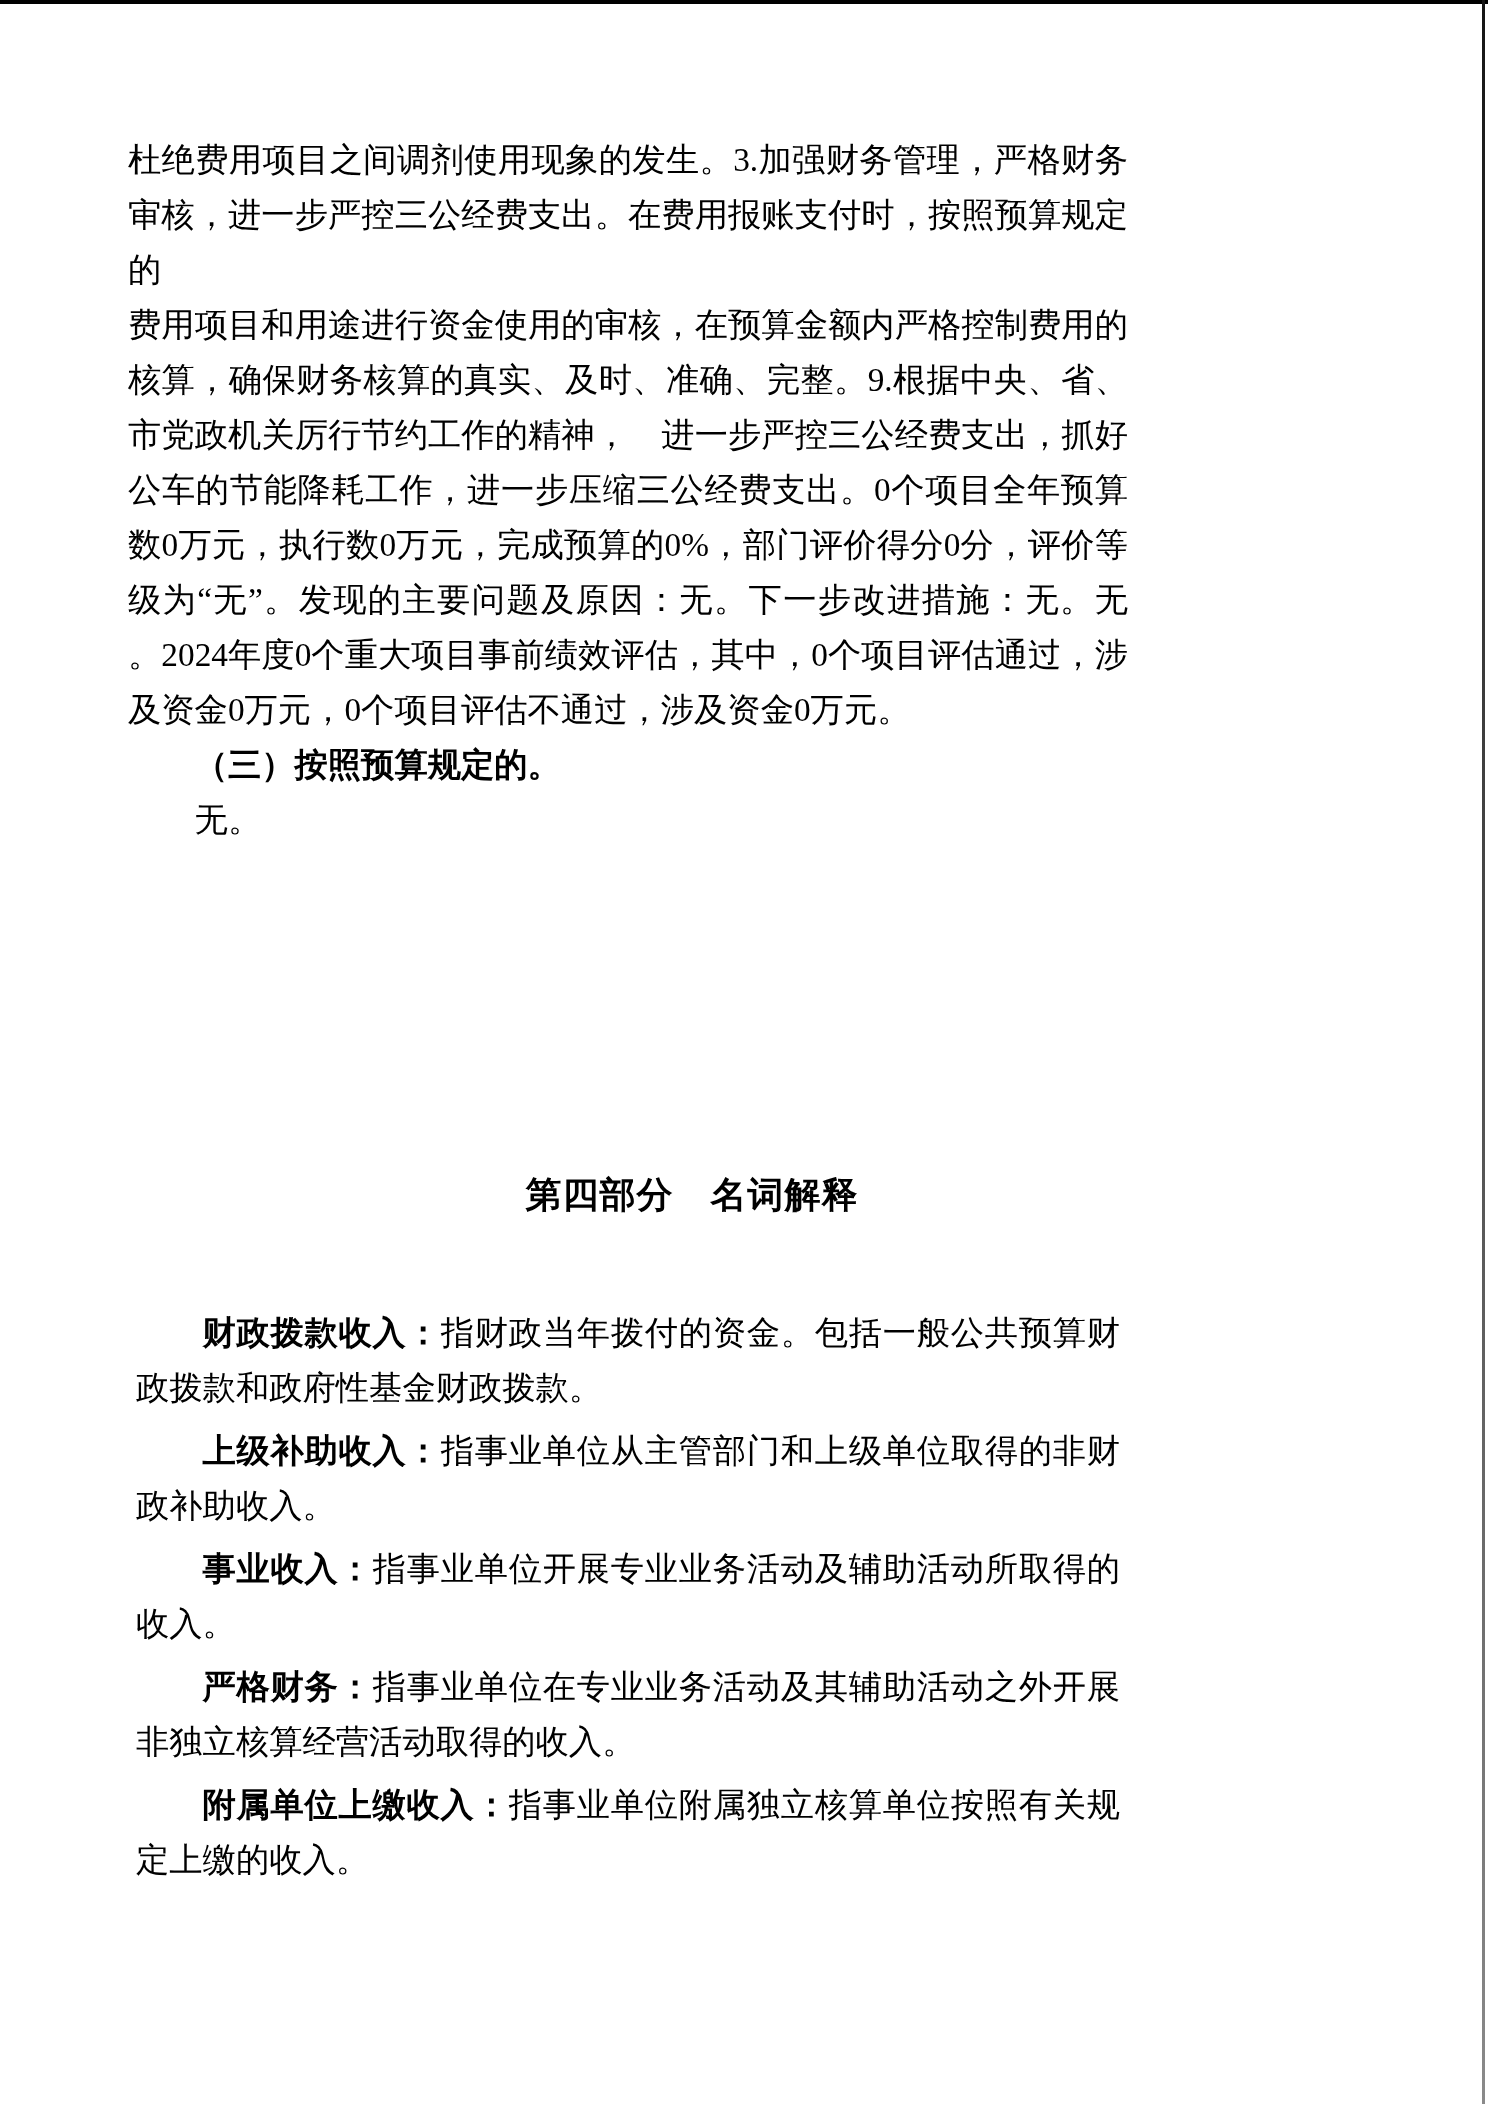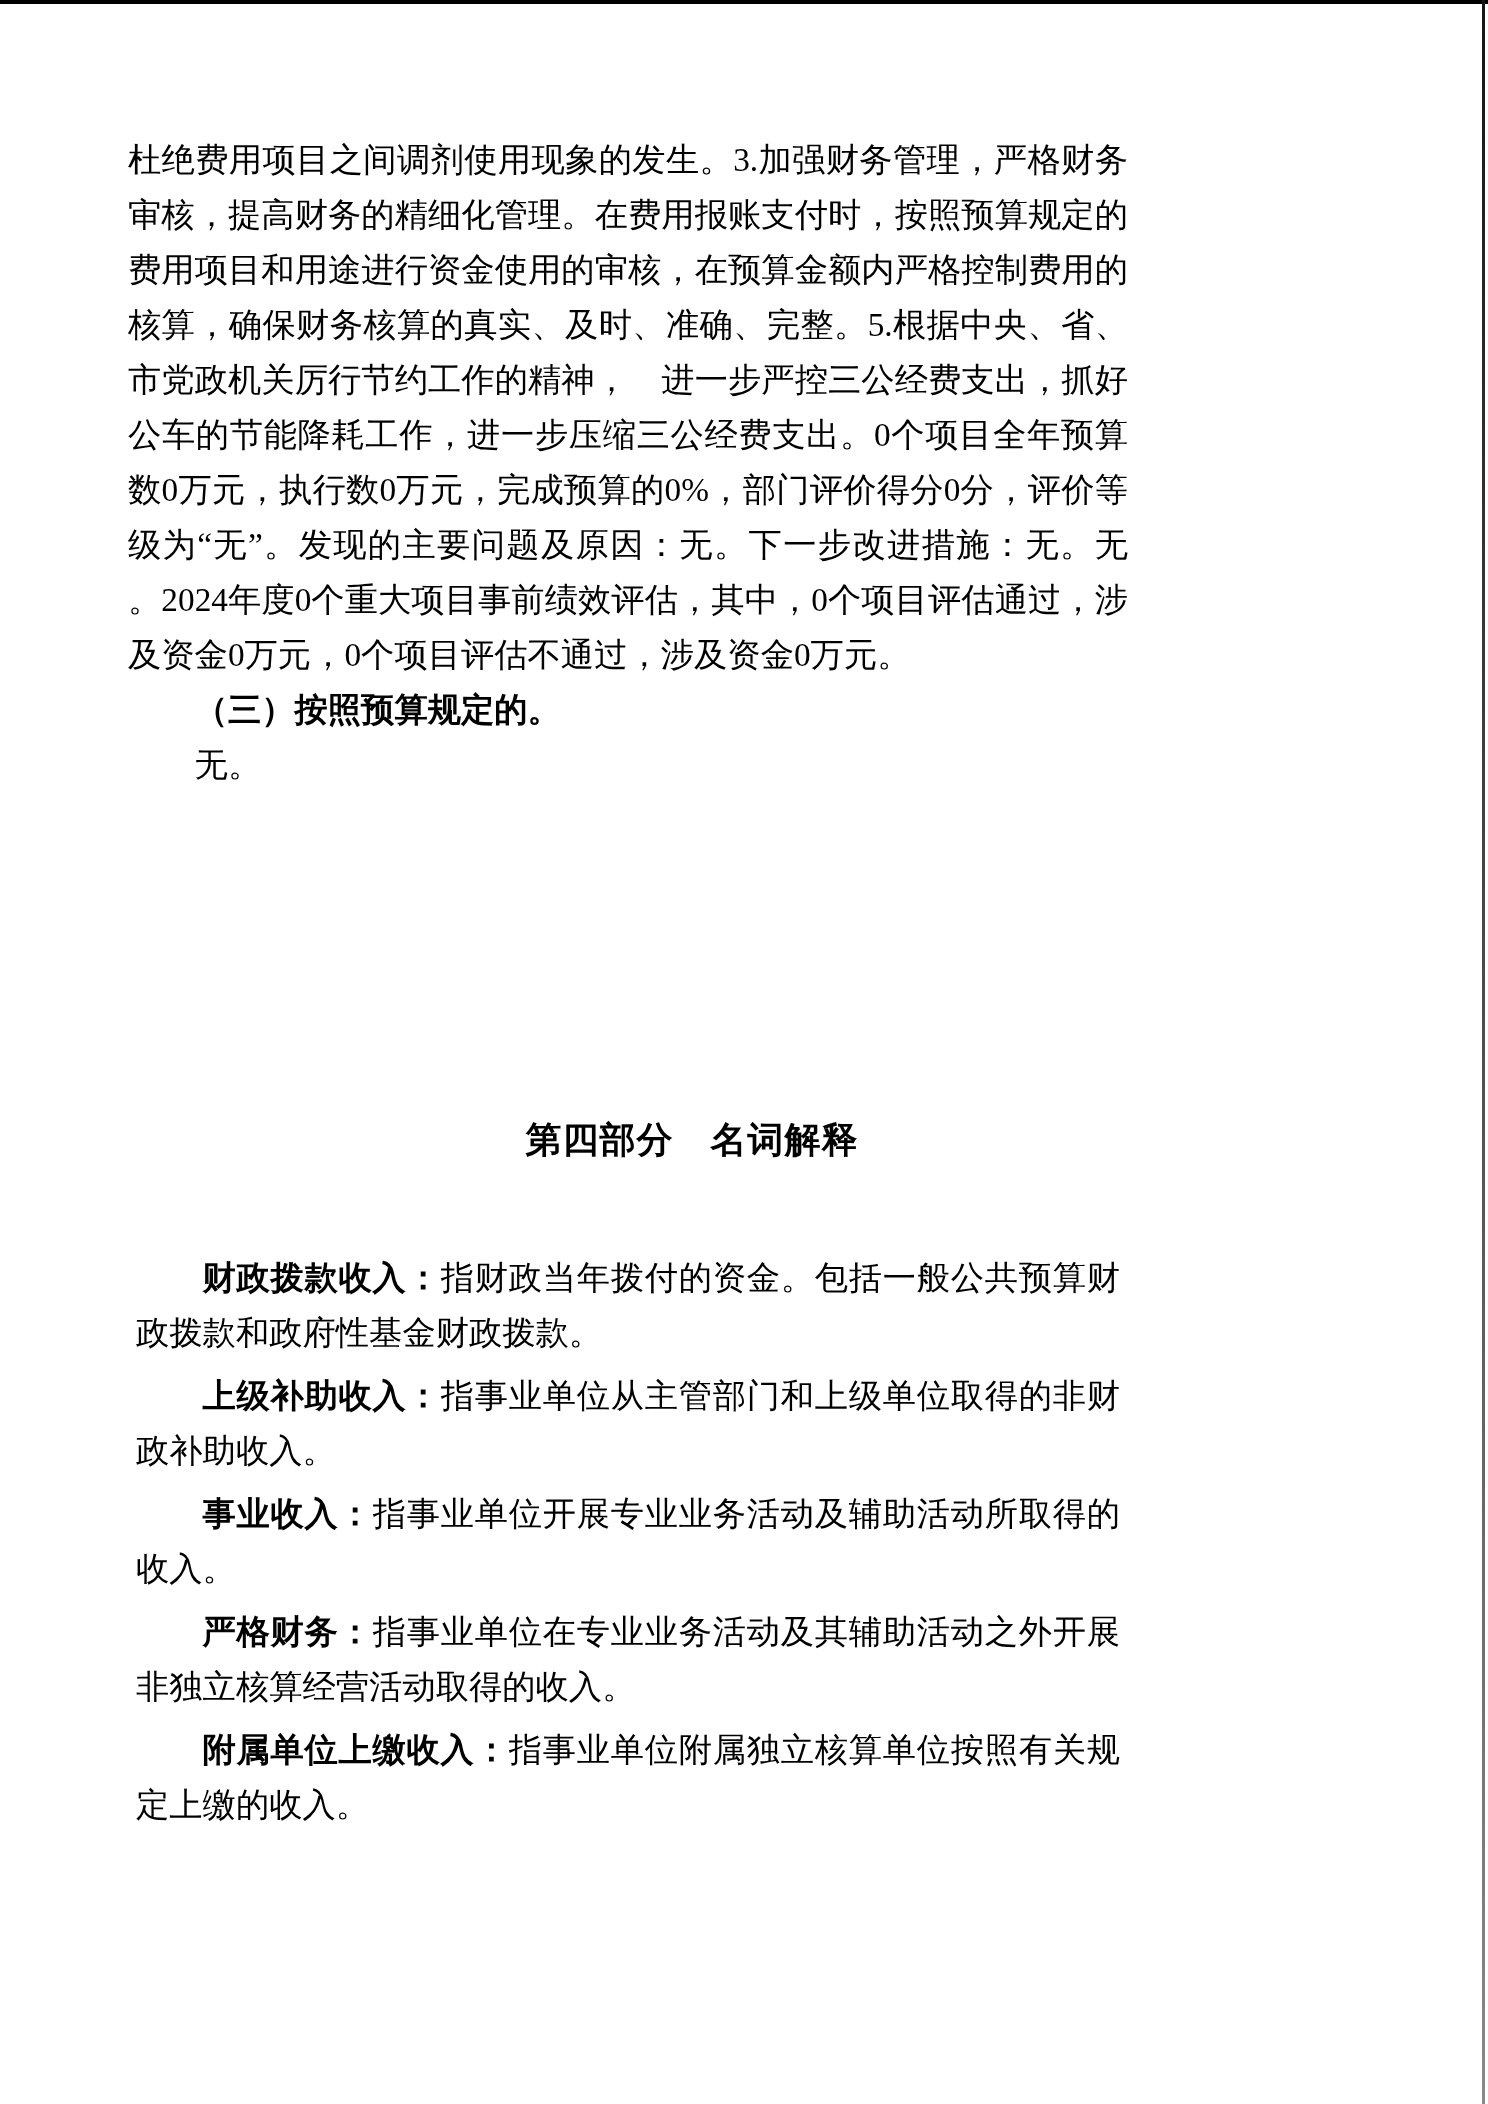--- a/index.html
+++ b/index.html
@@ -67,23 +67,23 @@
 <body>
 
 <div class="page">
   <div class="edge-top"></div>
   <div class="edge-right"></div>
 
   <main class="content">
 
     <section class="para-lines">
         <div class="line">杜绝费用项目之间调剂使用现象的发生。3.加强财务管理，严格财务</div>
-        <div class="line">审核，提高财务的精细化管理。在费用报账支付时，按照预算规定的</div>
+        <div class="line">审核，进一步严控三公经费支出。在费用报账支付时，按照预算规定的</div>
         <div class="line">费用项目和用途进行资金使用的审核，在预算金额内严格控制费用的</div>
-        <div class="line">核算，确保财务核算的真实、及时、准确、完整。5.根据中央、省、</div>
+        <div class="line">核算，确保财务核算的真实、及时、准确、完整。9.根据中央、省、</div>
         <div class="line">市党政机关厉行节约工作的精神，　进一步严控三公经费支出，抓好</div>
         <div class="line">公车的节能降耗工作，进一步压缩三公经费支出。0个项目全年预算</div>
         <div class="line">数0万元，执行数0万元，完成预算的0%，部门评价得分0分，评价等</div>
         <div class="line">级为“无”。发现的主要问题及原因：无。下一步改进措施：无。无</div>
         <div class="line">。2024年度0个重大项目事前绩效评估，其中，0个项目评估通过，涉</div>
         <div class="line">及资金0万元，0个项目评估不通过，涉及资金0万元。</div>
       </section>
 
     <p class="subheading">（三）按照预算规定的。</p>
 

